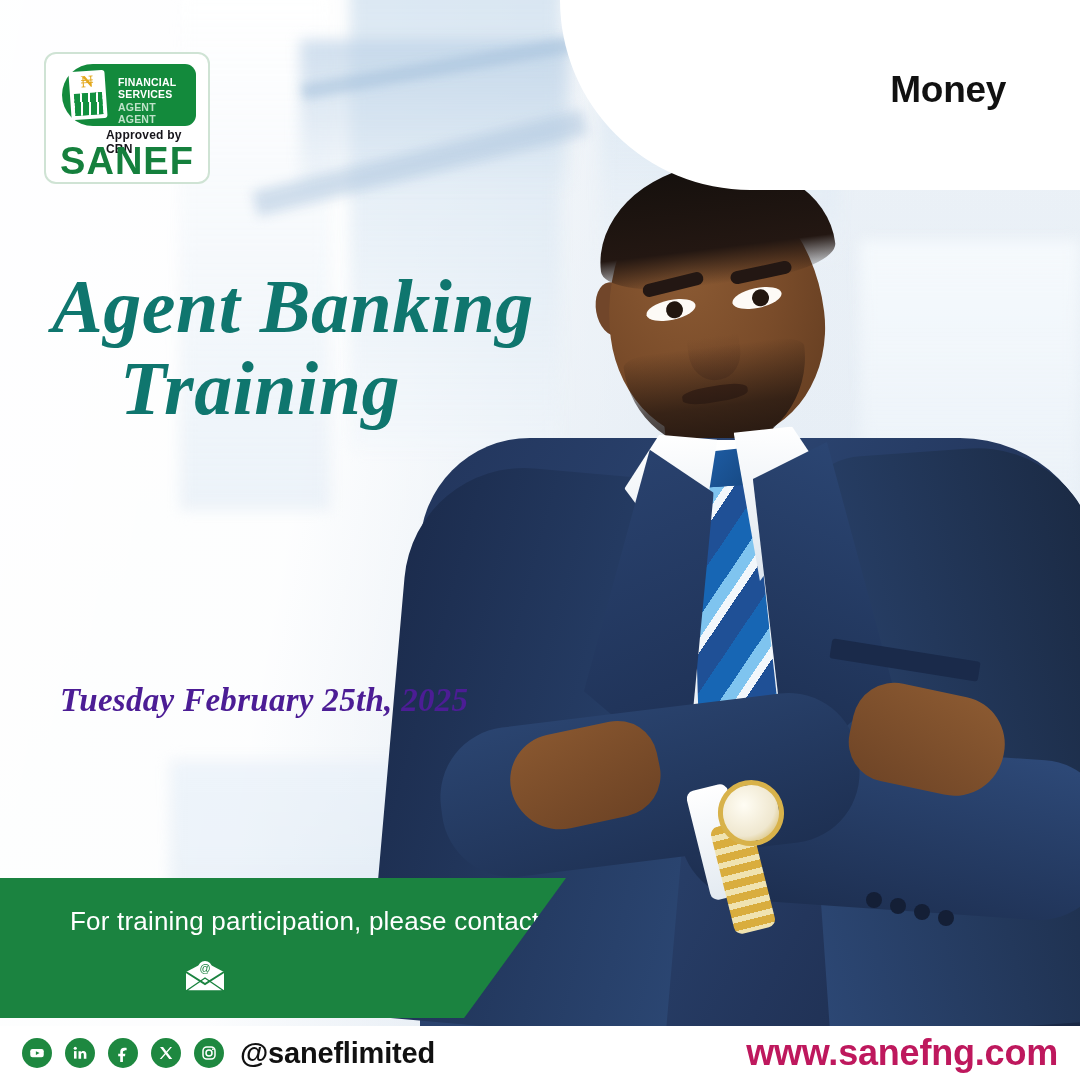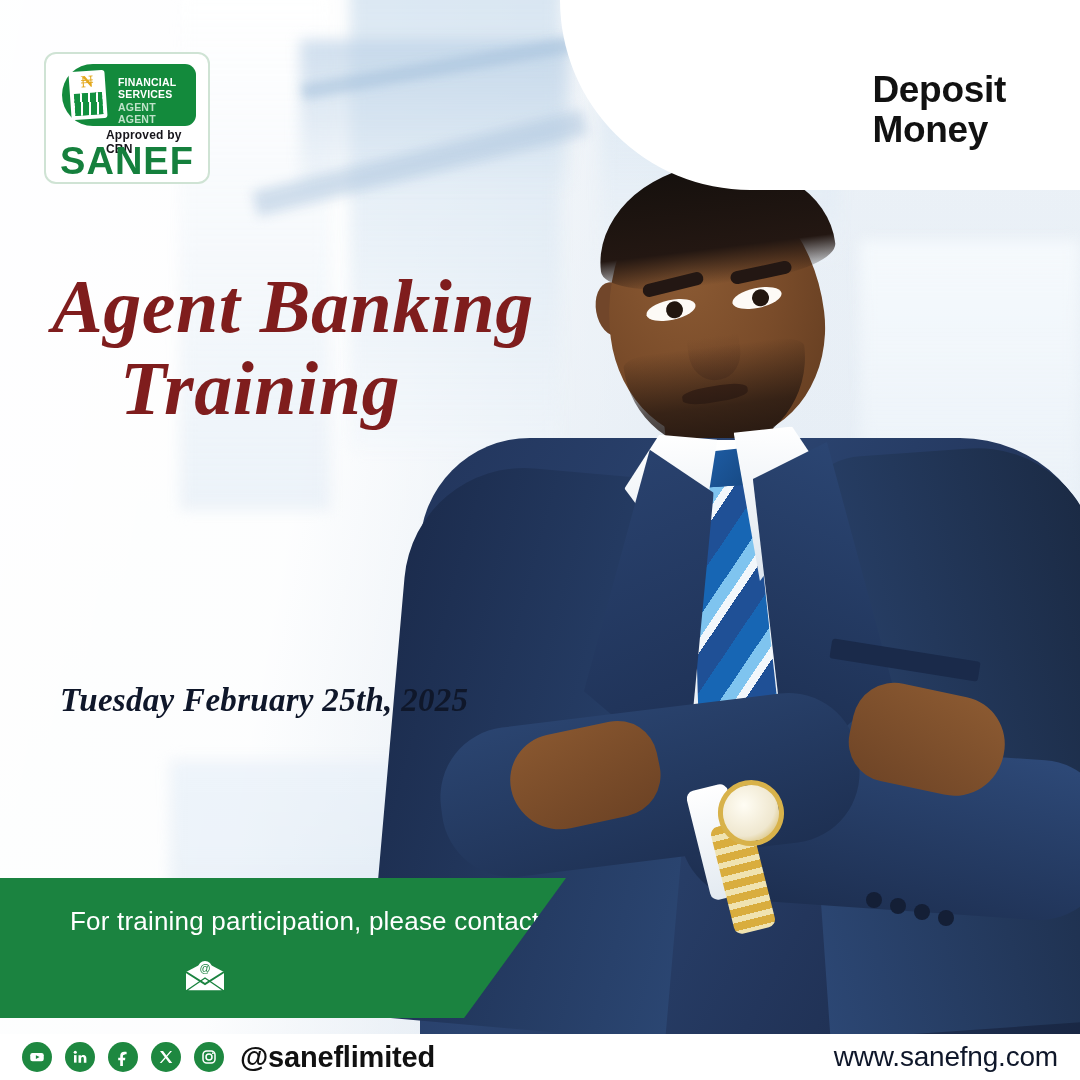--- a/index.html
+++ b/index.html
@@ -268,66 +268,66 @@
   .headline-wrap { position:absolute; left:52px; top:252px; z-index:6; width:560px; }
   .h-register {
     font-family:"Liberation Serif", serif;
     font-style:italic; font-weight:bold;
     font-size:56px; color:#f0a01e;
     margin-left:64px; letter-spacing:0.5px;
   }
   .h-main {
     font-family:"Liberation Serif", serif;
     font-style:italic; font-weight:bold;
-    font-size:76px; color:#7f1d1d; line-height:1.0;
+    font-size:76px; color:#0f766e; line-height:1.0;
     margin-top:16px; letter-spacing:0.5px;
   }
   .h-main .l2 { display:block; margin-left:68px; margin-top:6px; }
 
   
   .date-text {
     position:absolute; left:60px; top:682px; z-index:6;
     font-family:"Liberation Serif", serif;
     font-style:italic; font-weight:bold;
-    font-size:33px; color:#0f172a; letter-spacing:0.3px;
+    font-size:33px; color:#4c1d95; letter-spacing:0.3px;
   }
 
   
   .green-band {
     position:absolute; left:0; top:878px; width:566px; height:140px;
     background:#1b8340; z-index:6;
     clip-path:polygon(0 0, 100% 0, 82% 100%, 0 100%);
   }
   .band-line1 {
     position:absolute; left:70px; top:28px;
     color:#ffffff; font-size:26px; letter-spacing:0.2px;
   }
   .band-mail {
     position:absolute; left:182px; top:82px;
     display:flex; align-items:center; gap:16px;
   }
   .band-mail .addr { color:#ffffff; font-size:27px; letter-spacing:0.2px; }
 
   
   .footer {
-    position:absolute; left:0; bottom:0; width:1080px; height:46px;
+    position:absolute; left:0; bottom:0; width:1080px; height:54px;
     background:#ffffff; z-index:8;
     display:flex; align-items:center; justify-content:space-between;
     padding:0 22px;
   }
   .social-row { display:flex; align-items:center; gap:13px; }
   .sicon {
     width:30px; height:30px; border-radius:50%; background:#1e8840;
     display:flex; align-items:center; justify-content:center;
   }
   .handle {
     margin-left:16px; font-size:29px; color:#111111; font-weight:bold;
     letter-spacing:-0.2px;
   }
-  .website { font-size:28px; color:#0f172a; font-weight:normal; letter-spacing:-0.2px; }
+  .website { font-size:36px; color:#be185d; font-weight:bold; letter-spacing:-0.2px; }
   .left-foot { display:flex; align-items:center; }
 </style>
 </head>
 <body>
 
 <div id="poster">
 
   <div class="photo">
     <div class="win w1"></div>
     <div class="win w2"></div>
@@ -371,21 +371,20 @@
     <div class="watchface"></div>
     <div class="handL"></div>
     <div class="btn1"></div>
       <div class="btn2"></div>
       <div class="btn3"></div>
       <div class="btn4"></div>
   </div>
 
   <div class="top-panel"></div>
   <div class="top-panel-text">
-    <div>Deposit</div>
     <div>Money</div>
   </div>
 
   <div class="logo-box">
     <div class="logo-shield">
       <div class="calc">
         <div class="calc-n">₦</div>
         <div class="calc-keys"></div>
       </div>
       <div class="logo-lines">

